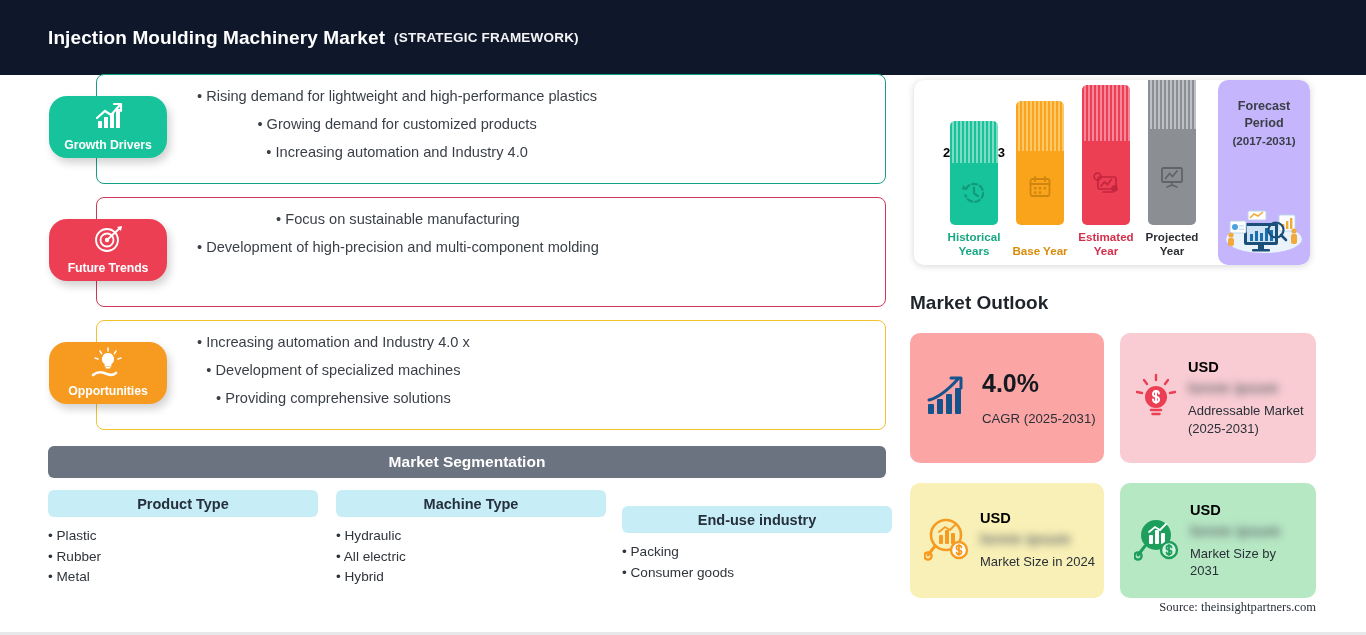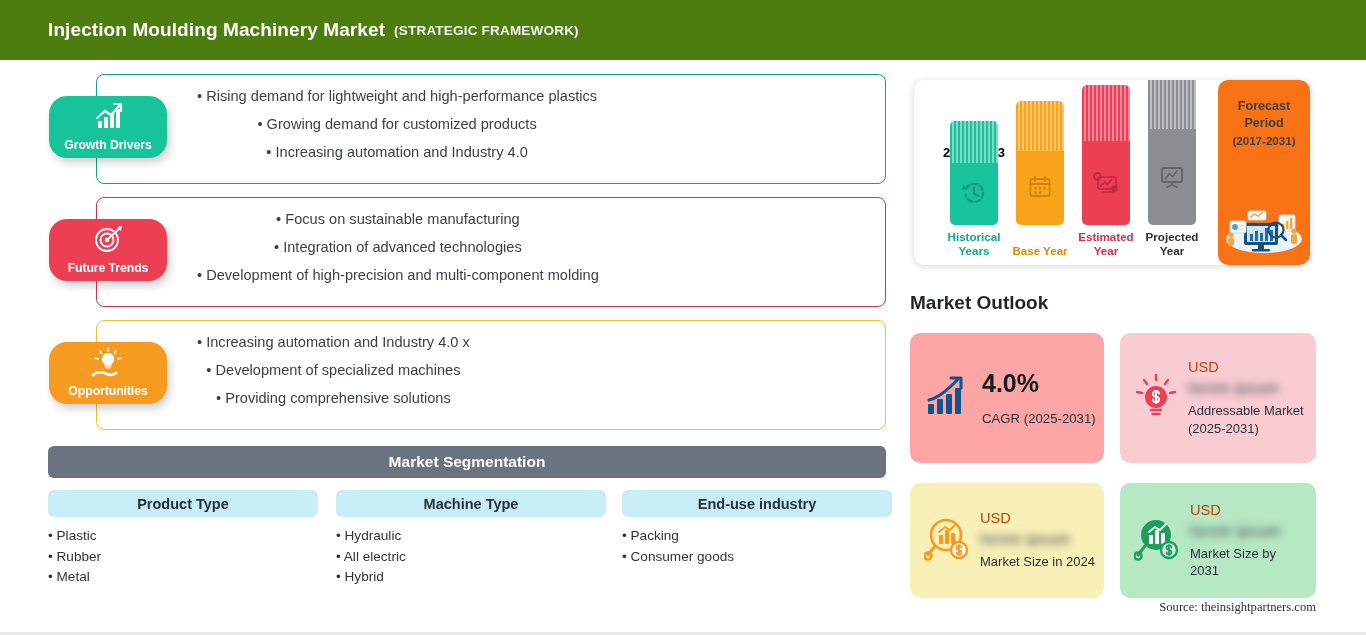--- a/index.html
+++ b/index.html
@@ -5,22 +5,22 @@
   * { box-sizing: border-box; margin: 0; padding: 0; }
   html, body {
     width: 1366px; height: 635px;
     font-family: "Liberation Sans", sans-serif;
     background: #ffffff; overflow: hidden;
   }
   .page { position: relative; width: 1366px; height: 635px; background:#fff; }
 
   
   .header {
-    position:absolute; left:0; top:0; width:1366px; height:60px;
-    background:#4d7c0f; display:flex; align-items:center;
+    position:absolute; left:0; top:0; width:1366px; height:75px;
+    background:#0f172a; display:flex; align-items:center;
   }
   .header-title { margin-left:48px; color:#fff; font-size:19px; font-weight:bold; letter-spacing:.1px; }
   .header-sub { color:#f2f3f5; font-size:13.5px; font-weight:bold; margin-left:9px; letter-spacing:.2px; }
   .logo { position:absolute; right:30px; top:8px; width:125px; height:44px; color:#fff; }
   .logo .the { position:absolute; left:0px; top:10px; font-size:8px; font-weight:bold;
       transform:rotate(-90deg); transform-origin:left top; letter-spacing:.3px; }
   .logo .insight { position:absolute; left:11px; top:5px; font-size:21px; font-weight:bold; letter-spacing:-.6px; }
   .logo .partners { position:absolute; right:8px; top:26px; font-size:11.5px; font-weight:bold; letter-spacing:-.2px; }
   .logo .arc { position:absolute; right:3px; top:2px; width:20px; height:20px;
       border:2.2px solid #fff; border-radius:50%; border-bottom-color:transparent; }
@@ -48,21 +48,21 @@
 
   
   .seg-header {
     position:absolute; left:48px; top:446px; width:838px; height:32px;
     background:#6b7280; border-radius:6px; display:flex; align-items:center; justify-content:center;
   }
   .seg-header span { color:#fff; font-size:15.5px; font-weight:bold; }
   .seg-col { position:absolute; top:490px; width:270px; }
   .seg-col.c1 { left:48px; }
   .seg-col.c2 { left:336px; }
-  .seg-col.c3 { left:622px; }
+  .seg-col.c3 { left:622px;margin-top:16px; }
   .seg-pill {
     height:27px; background:#c7edf7; border-radius:6px;
     display:flex; align-items:center; justify-content:center;
     font-size:14.5px; font-weight:bold; color:#25303c;
   }
   .seg-list { margin-top:12px; }
   .seg-item { font-size:13.6px; color:#2f343b; line-height:1; margin-bottom:7px; }
   .seg-item:before { content:"• "; }
 
   
@@ -75,39 +75,39 @@
   .tl-item { position:absolute; bottom:8px; width:56px; text-align:center; }
   .tl-year { position:absolute; width:100%; text-align:center; font-size:13px; font-weight:bold; }
   .tl-bar { position:absolute; left:4px; width:48px; border-radius:5px; overflow:hidden; }
   .tl-stripe { height:40%; background-size:4px 100%; }
   .tl-solid { height:60%; position:relative; }
   .tl-name { position:absolute; bottom:0; width:100%; font-size:11.6px; font-weight:bold; line-height:1.15; }
   .tl-ic { position:absolute; left:50%; top:52%; transform:translate(-50%,-50%); opacity:.55; }
 
   .fc-panel {
     position:absolute; right:0; top:0; width:92px; height:100%;
-    background:#f97316; border-radius:10px;
+    background:#c4b5fd; border-radius:10px;
     display:flex; flex-direction:column; align-items:center; padding-top:18px;
   }
   .fc-title { font-size:12.6px; font-weight:bold; color:#3a3f47; text-align:center; line-height:1.35; }
   .fc-sub { font-size:11.6px; font-weight:bold; color:#3a3f47; margin-top:2px; }
   .fc-art { position:absolute; bottom:6px; left:50%; transform:translateX(-50%); }
 
   
   .outlook-title { position:absolute; left:910px; top:292px; font-size:19px; font-weight:bold; color:#1f242b; }
   .ocard { position:absolute; border-radius:10px; display:flex; align-items:center; }
   .ocard.cagr   { left:910px;  top:333px; width:194px; height:130px; background:#fca5a5; }
   .ocard.addr   { left:1120px; top:333px; width:196px; height:130px; background:#f9ccd3; }
   .ocard.size24 { left:910px;  top:483px; width:194px; height:115px; background:#f8f0b6; }
   .ocard.size31 { left:1120px; top:483px; width:196px; height:115px; background:#b6e8c4; }
   .ocard .oic { flex:0 0 auto; margin-left:14px; }
   .ocard .obody { margin-left:10px; }
   .big-pct { font-size:25px; font-weight:bold; color:#141a20; line-height:1; }
   .pct-sub { font-size:13.2px; color:#2a3038; margin-top:15px; }
-  .usd { font-size:14.6px; font-weight:normal; color:#c2410c; }
+  .usd { font-size:14.6px; font-weight:bold; color:#000000; }
   .blurred {
     margin-top:5px; font-size:14.5px; font-weight:bold; color:#5d6169;
     filter: blur(4.2px); letter-spacing:.4px; user-select:none;
   }
   .ocap { font-size:13px; color:#2a3038; margin-top:6px; line-height:1.32; max-width:118px; }
   .source { position:absolute; right:50px; top:600px; font-size:12.6px; color:#2a3038;font-family:Liberation Serif, serif; }
   .footline { position:absolute; left:0; bottom:0; width:1366px; height:3px; background:#e6e8ea; }
 </style>
 </head>
 <body>
@@ -133,21 +133,20 @@
         <path d="M9 17 L17 10 L23 14 L32 4" stroke="#fff" stroke-width="2.2" fill="none" stroke-linecap="round"></path>
         <path d="M26 3 h7 v7" stroke="#fff" stroke-width="2.2" fill="none" stroke-linecap="round" stroke-linejoin="round"></path>
       </svg>
     </span>
     <span class="badge-label">Growth Drivers</span>
   </div>
 
   <div class="card card-2">
     <div class="bullets">
       <div class="bullet">Focus on sustainable manufacturing</div>
-      <div class="bullet">Integration of advanced technologies</div>
       <div class="bullet">Development of high-precision and multi-component molding</div>
     </div>
   </div>
   <div class="badge badge-2">
     <span class="badge-icon">
       <svg width="38" height="30" viewBox="0 0 38 30">
         <circle cx="18" cy="16" r="11" fill="none" stroke="#fff" stroke-width="1.8"></circle>
         <circle cx="18" cy="16" r="6.5" fill="none" stroke="#fff" stroke-width="1.8"></circle>
         <circle cx="18" cy="16" r="2.2" fill="#fff"></circle>
         <path d="M18 16 L31 4" stroke="#fff" stroke-width="2" stroke-linecap="round"></path>

